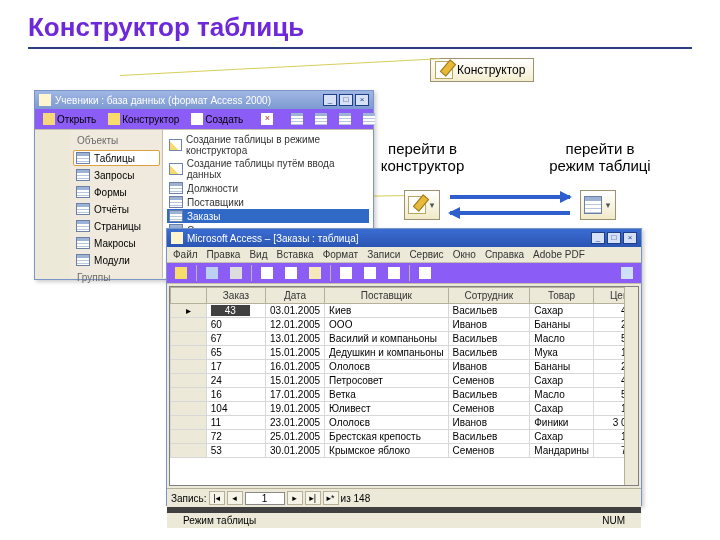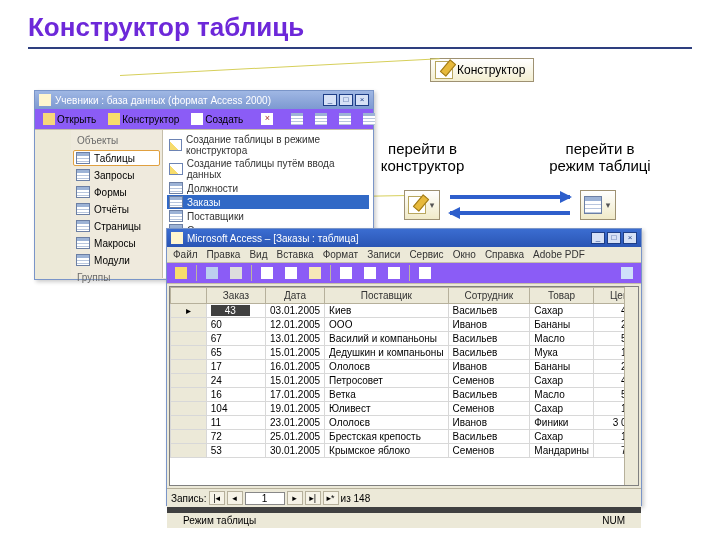--- a/index.html
+++ b/index.html
@@ -229,27 +229,27 @@
           <span>Создание таблицы в режиме конструктора</span>
         </div>
         <div class="obj-item">
           <span class="ic wiz"></span>
           <span>Создание таблицы путём ввода данных</span>
         </div>
         <div class="obj-item">
           <span class="ic grid"></span>
           <span>Должности</span>
         </div>
+        <div class="obj-item">
+          <span class="ic grid"></span>
+          <span>Поставщики</span>
+        </div>
         <div class="obj-item sel">
           <span class="ic grid"></span>
           <span>Заказы</span>
-        </div>
-        <div class="obj-item">
-          <span class="ic grid"></span>
-          <span>Поставщики</span>
         </div>
         <div class="obj-item">
           <span class="ic grid"></span>
           <span>Сотрудники</span>
         </div>
         <div class="obj-item">
           <span class="ic grid"></span>
           <span>Товары</span>
         </div>
       </div>

